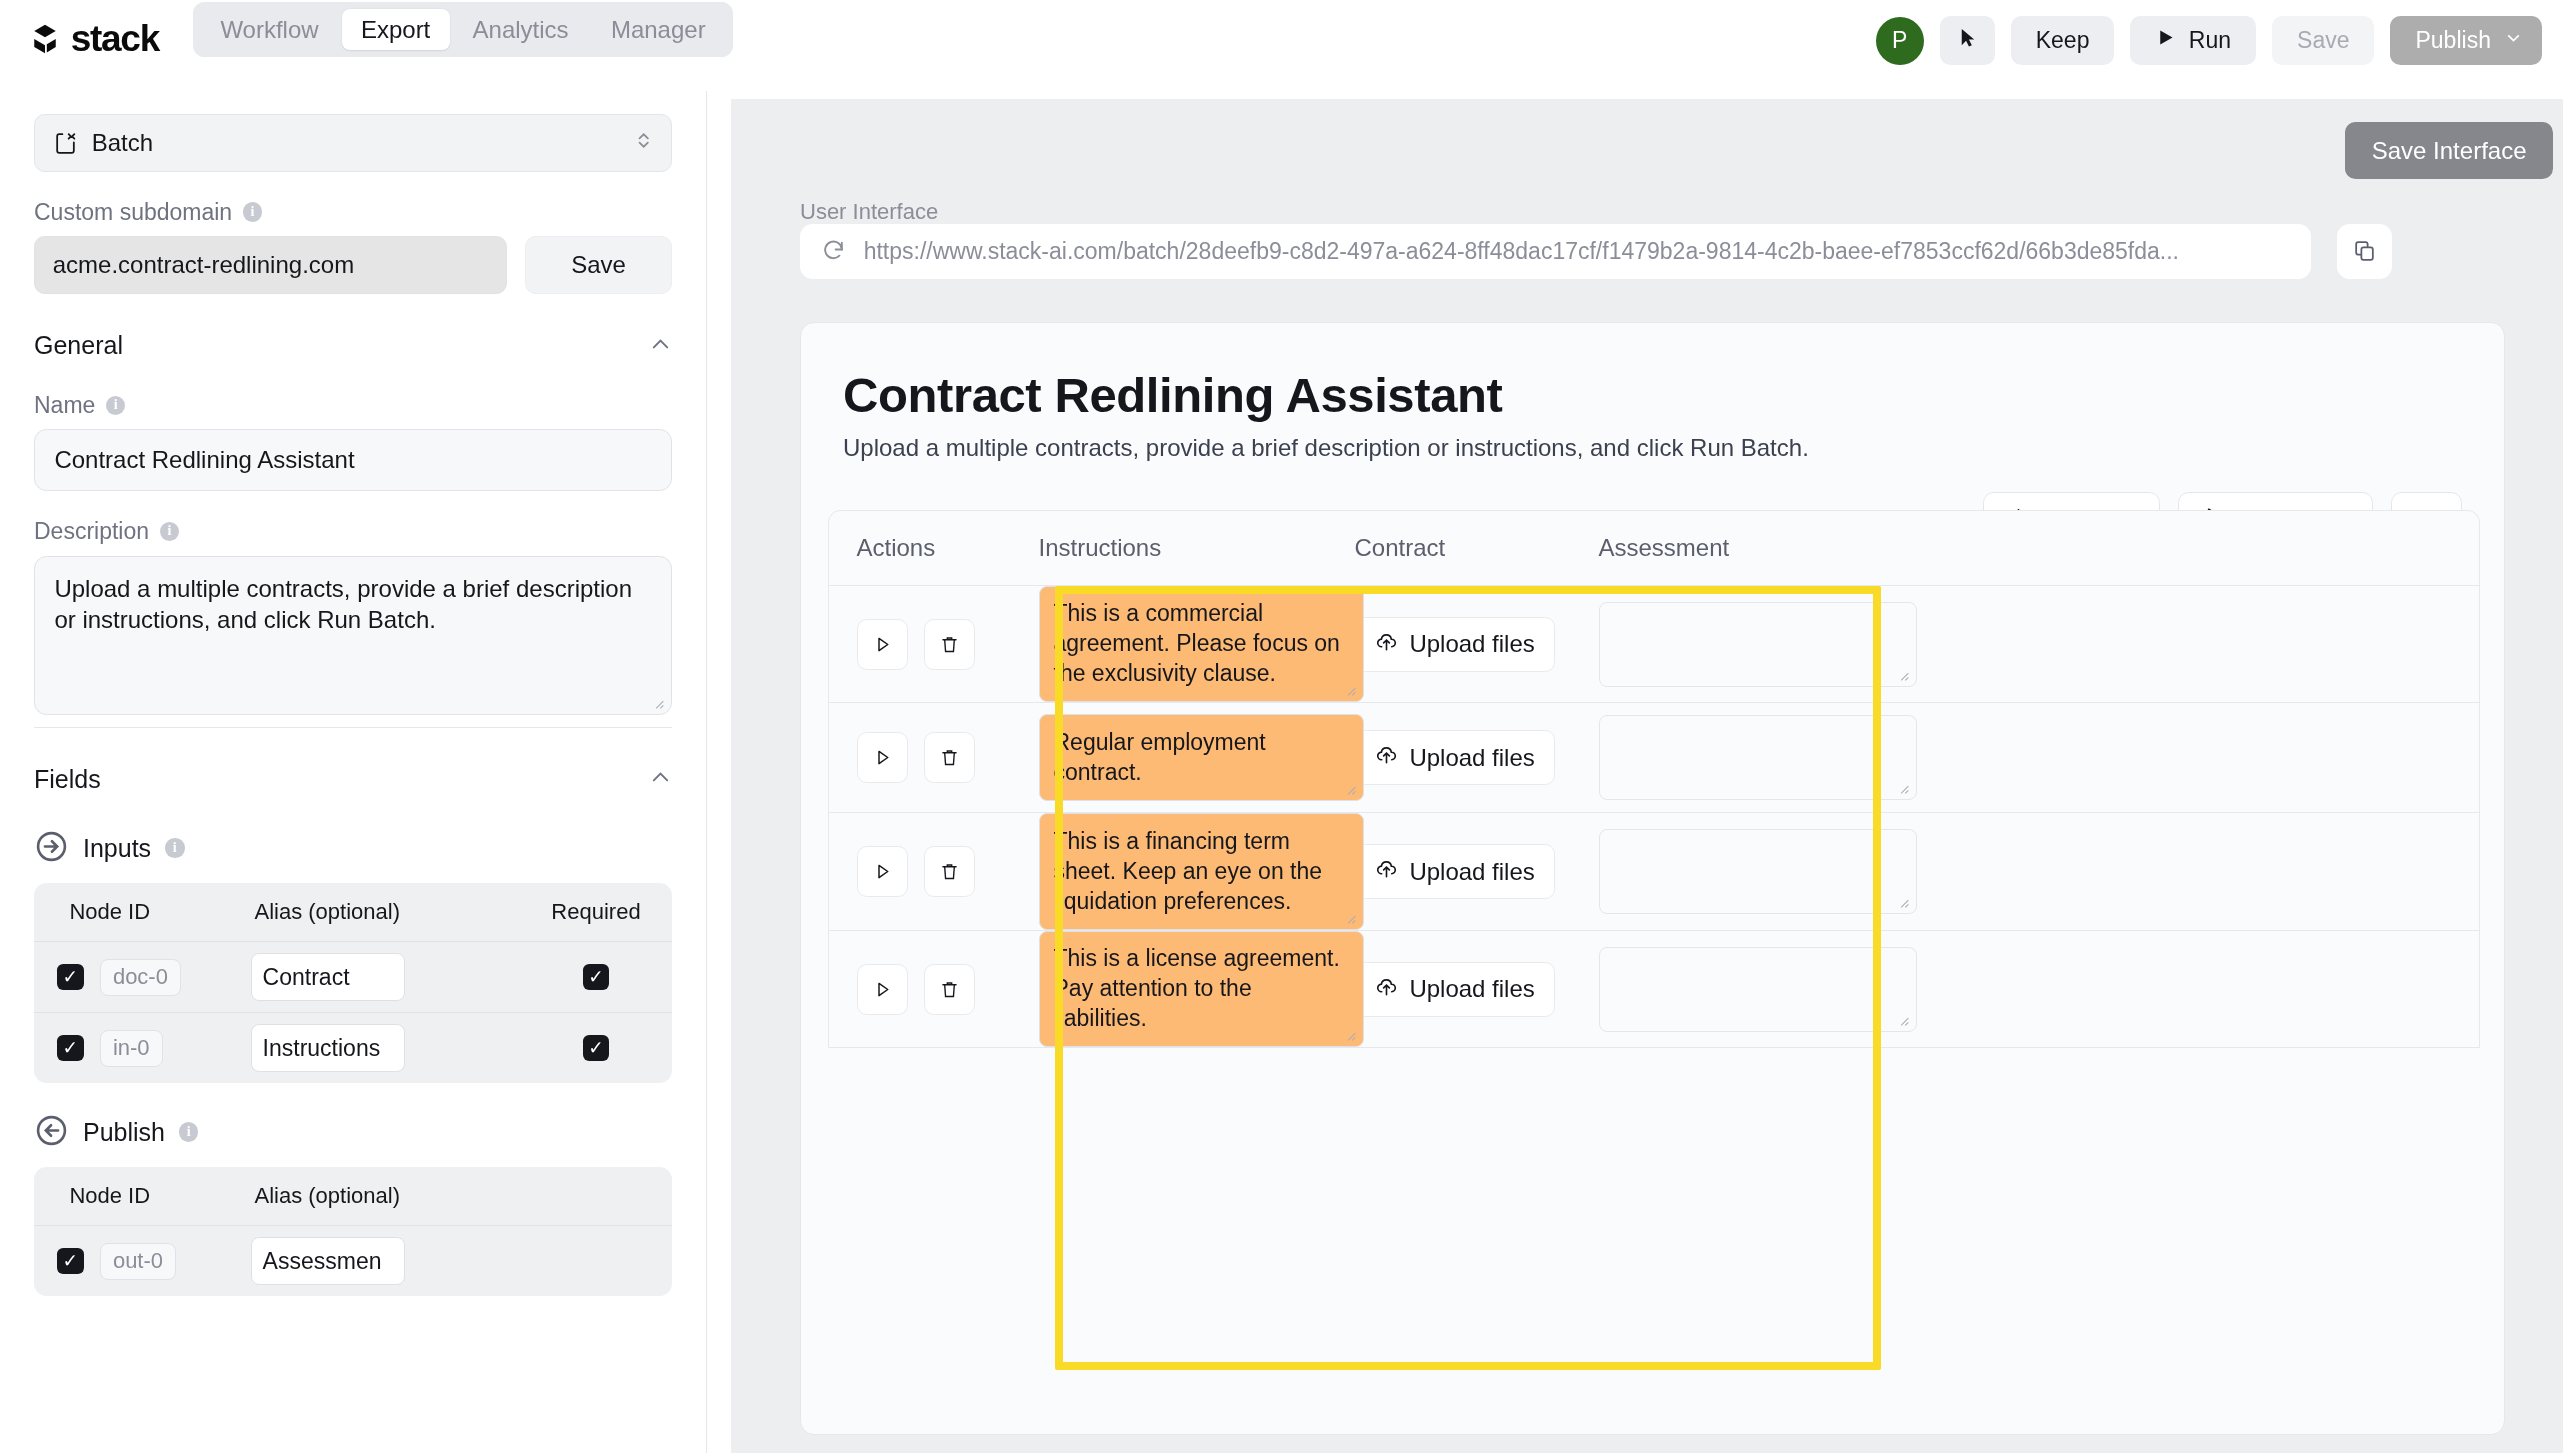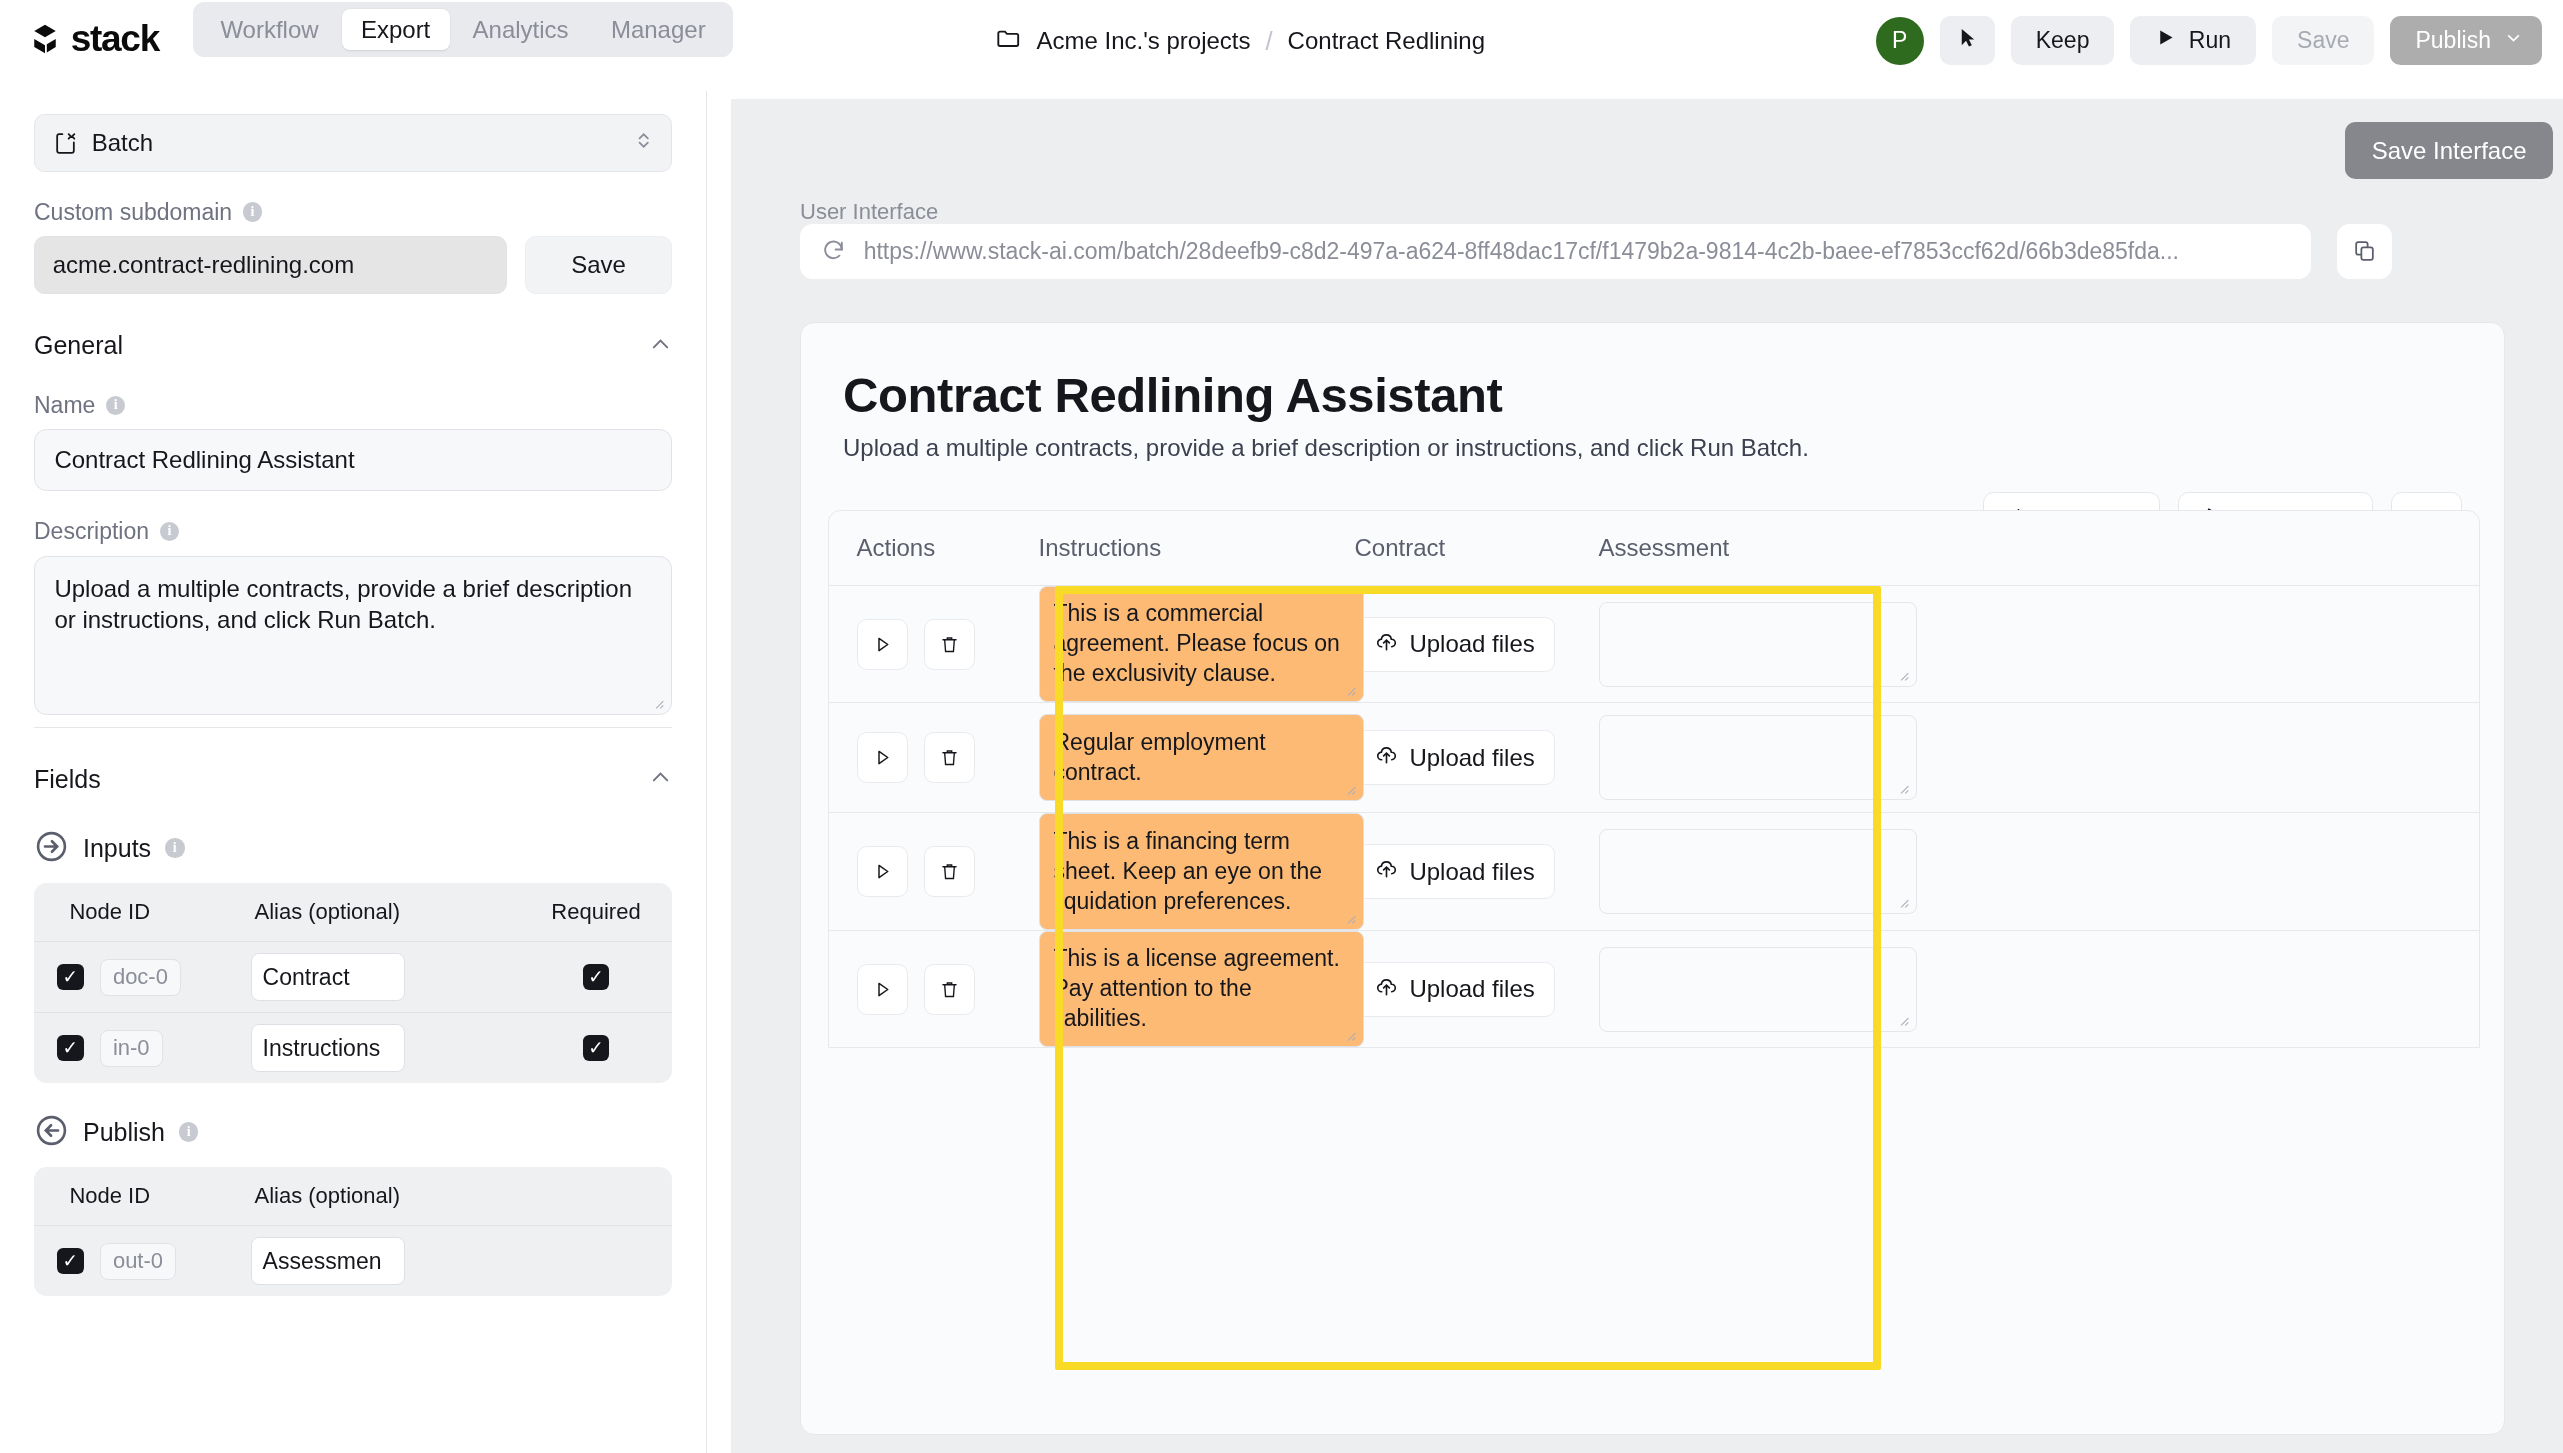--- a/index.html
+++ b/index.html
@@ -237,30 +237,20 @@
     <span class="logo-text">stack</span>
   </div>
 
   <div class="navpill">
     <div class="item">Workflow</div>
     <div class="item active">Export</div>
     <div class="item">Analytics</div>
     <div class="item">Manager</div>
   </div>
 
-  <div class="breadcrumb">
-    <span>
-      <svg width="26.5" height="26.5" viewBox="0 0 24 24" fill="none" stroke="#16171c" stroke-width="1.7">
-        <path d="M3 7.5a1.5 1.5 0 0 1 1.5-1.5H9l1.8 2H19.5A1.5 1.5 0 0 1 21 9.5v8A1.5 1.5 0 0 1 19.5 19h-15A1.5 1.5 0 0 1 3 17.5Z"></path>
-      </svg>
-    </span>
-    <span class="crumb">Acme Inc.'s projects</span>
-    <span class="sep">/</span>
-    <span class="crumb">Contract Redlining</span>
-  </div>
 
   <div class="topright">
     <div class="avatar">P</div>
     <button class="tbtn icon-only">
       <span>
         <svg width="23" height="23" viewBox="0 0 24 24">
             <path d="M6 3 L6 20 L10.5 15.5 L13.5 21.5 L16.5 20 L13.5 14.2 L19 14Z" fill="#16171c"></path>
           </svg>
       </span>
     </button>

